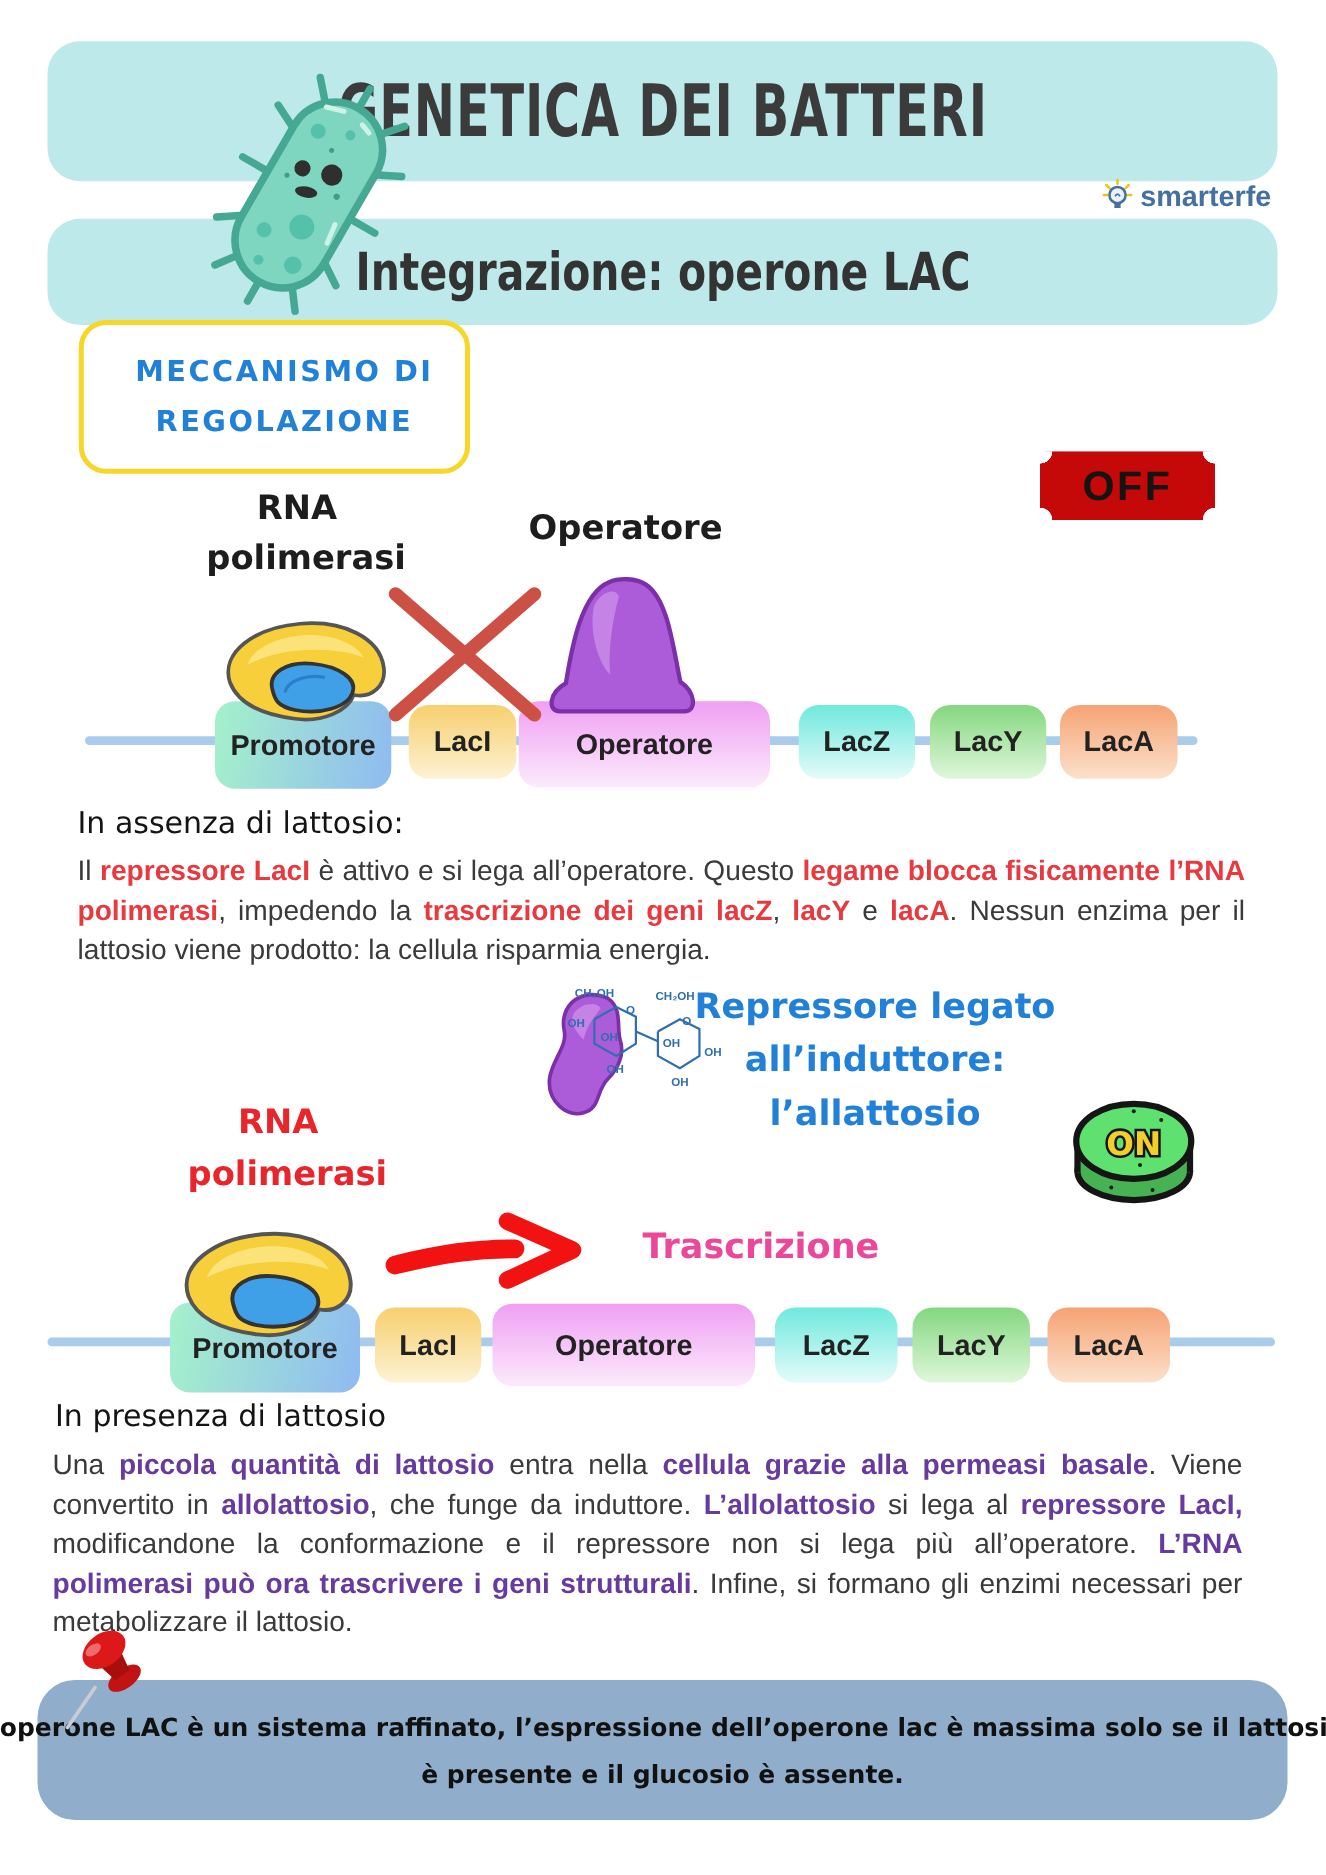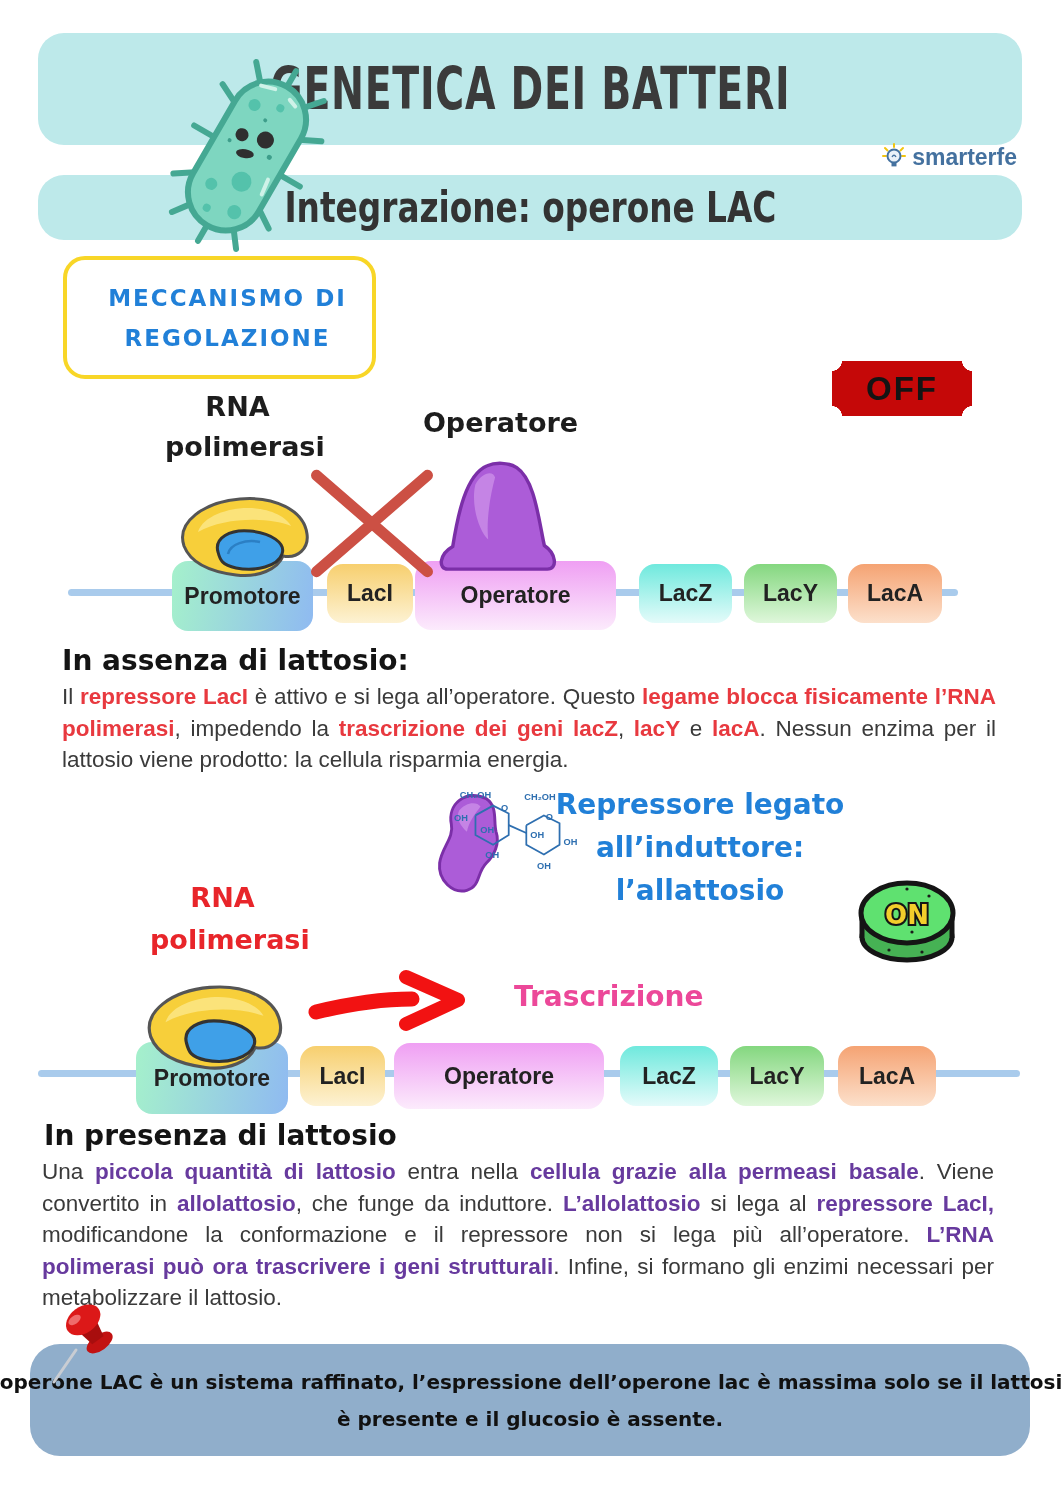--- a/index.html
+++ b/index.html
@@ -6,21 +6,21 @@
   .page {
     position:relative; width:1061px; height:1500px; background:#ffffff;
     overflow:hidden; font-family:"Liberation Sans", sans-serif;
   }
   .abs { position:absolute; }
 
   
   .teal-bar { position:absolute; left:38px; width:984px; background:#BDE9EA; border-radius:26px;
               display:flex; align-items:center; justify-content:center; }
   .bar1 { top:33px; height:112px; }
-  .bar2 { top:175px; height:65px; }
+  .bar2 { top:175px; height:85px; }
   .title { font-size:58px; font-weight:800; color:#3B3B3B; white-space:nowrap;
            transform:scaleX(.68); letter-spacing:1px; }
   .subtitle { font-size:42px; font-weight:700; color:#333; white-space:nowrap;
               transform:scaleX(.78); }
   .brand { position:absolute; top:143px; right:44px; display:flex; align-items:center; gap:5px;
            color:#44719F; font-size:23px; font-weight:600; }
 
   
   .mech-box { position:absolute; left:63px; top:256px; width:289px; height:115px;
               border:4px solid #F8D627; border-radius:22px; background:#fff;
@@ -57,21 +57,21 @@
   .blob { position:absolute; z-index:2; }
 
   
   .red-x { position:absolute; left:315px; top:468px; width:113px; height:110px; z-index:2; }
   .red-x .xbar { position:absolute; top:50px; left:-22px; width:158px; height:11px;
                  background:#CC5044; border-radius:6px; }
   .red-x .xbar.a { transform:rotate(41deg); }
   .red-x .xbar.b { transform:rotate(-41deg); }
 
   
-  .section-heading { position:absolute; font-size:28px; font-weight:700; color:#141414; }
+  .section-heading { position:absolute; font-size:24px; font-weight:400; color:#141414; }
   .body-text { position:absolute; margin:0; font-size:22.5px; line-height:1.4;
                color:#3A3A3A; text-align:justify; }
   .run-normal { color:#3A3A3A; }
   .run-red    { color:#E8393F; font-weight:700; }
   .run-purple { color:#673A9E; font-weight:700;margin-top:41px; }
 
   .blue-caption { position:absolute; left:555px; top:783px; width:290px; text-align:center;
                   color:#2180D8; font-weight:700; font-size:28px; }
   .blue-caption .ln { display:block; line-height:43px; }
   .red-label { color:#E8252A; }

